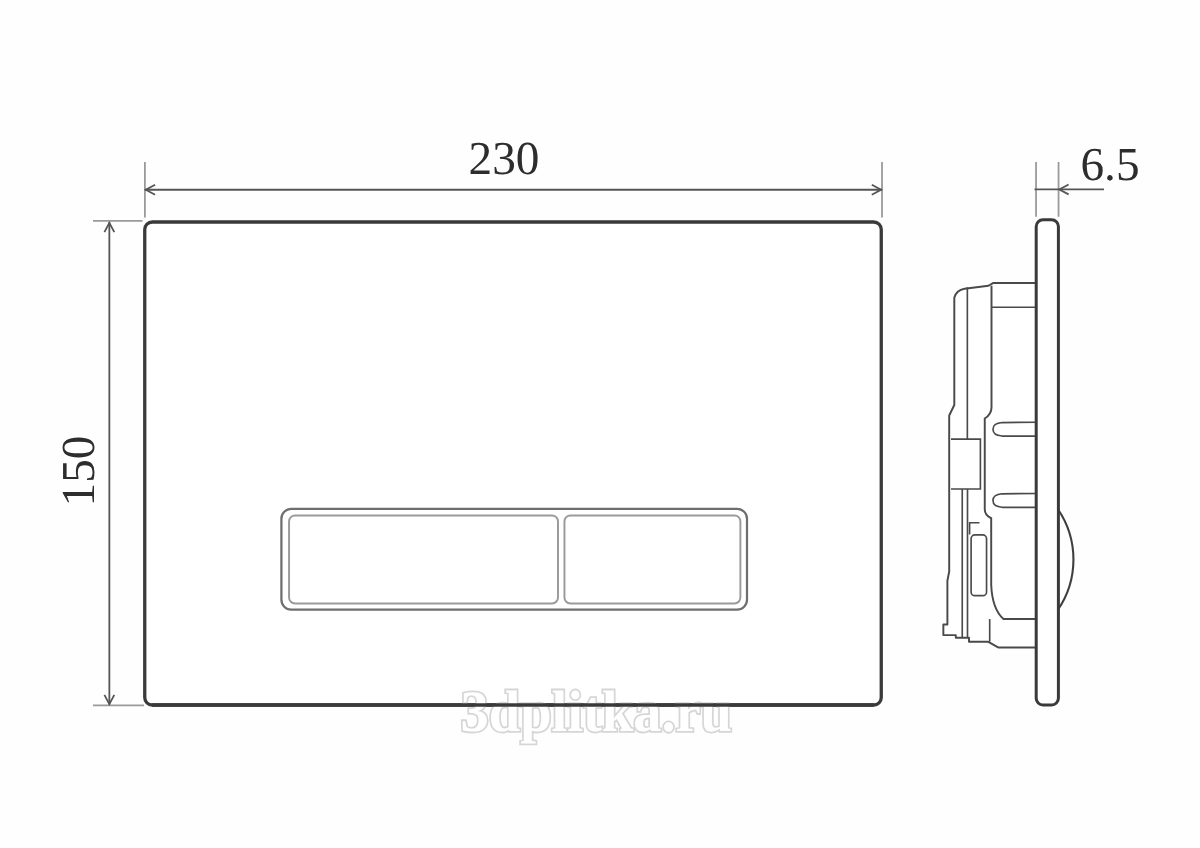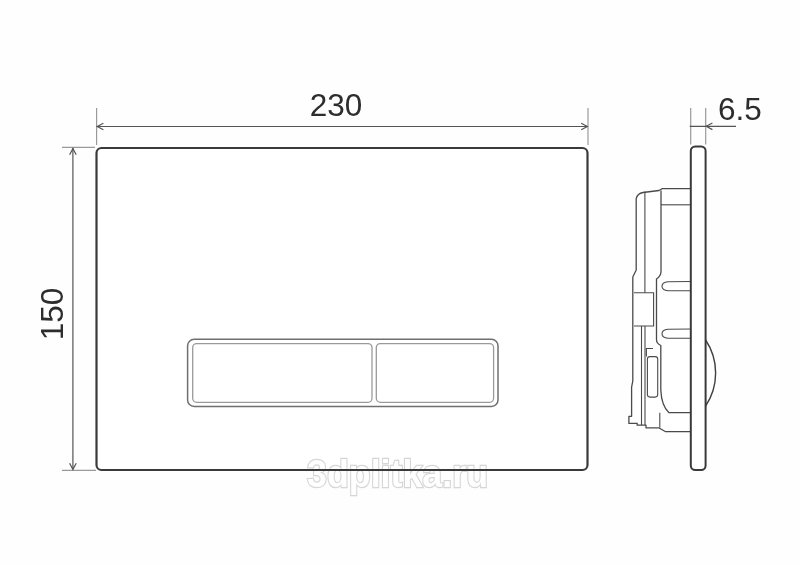--- a/index.html
+++ b/index.html
@@ -1,17 +1,17 @@
 <!DOCTYPE html>
 <html><head>
 <meta charset="utf-8">
 <style>
   html,body{margin:0;padding:0;background:#ffffff;}
   .wrap{position:relative;width:800px;height:565px;background:#fefefe;overflow:hidden;
-        font-family:Liberation Sans, sans-serif;}
+        font-family:Liberation Serif, serif;}
   svg{position:absolute;left:0;top:0;}
 </style>
 </head>
 <body>
 <div class="wrap">
 <svg width="800" height="565" viewBox="0 0 800 565">
 
   <line x1="96.6" y1="108" x2="96.6" y2="145" stroke="#9a9a9a" stroke-width="1.2"></line>
 
   <line x1="588" y1="108" x2="588" y2="145" stroke="#9a9a9a" stroke-width="1.2"></line>

